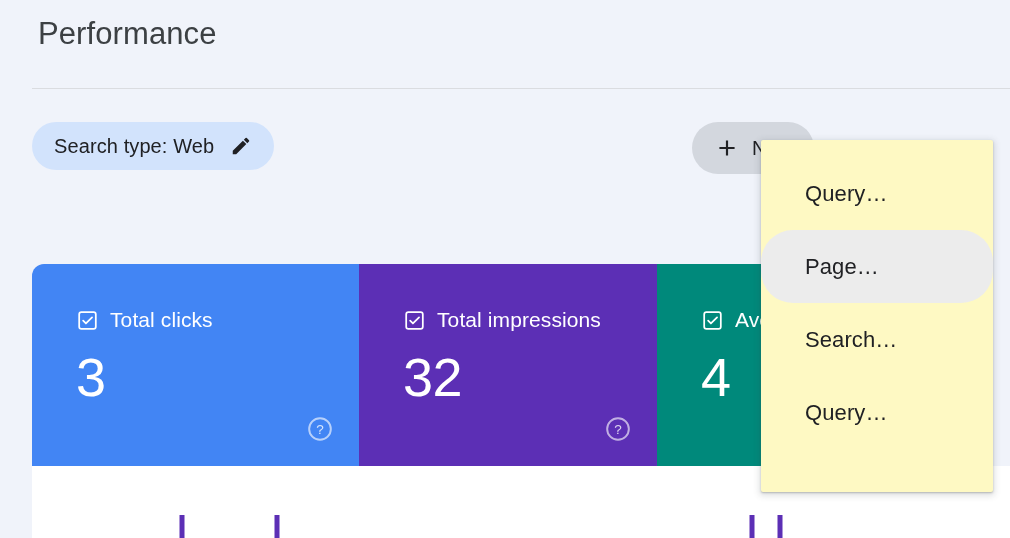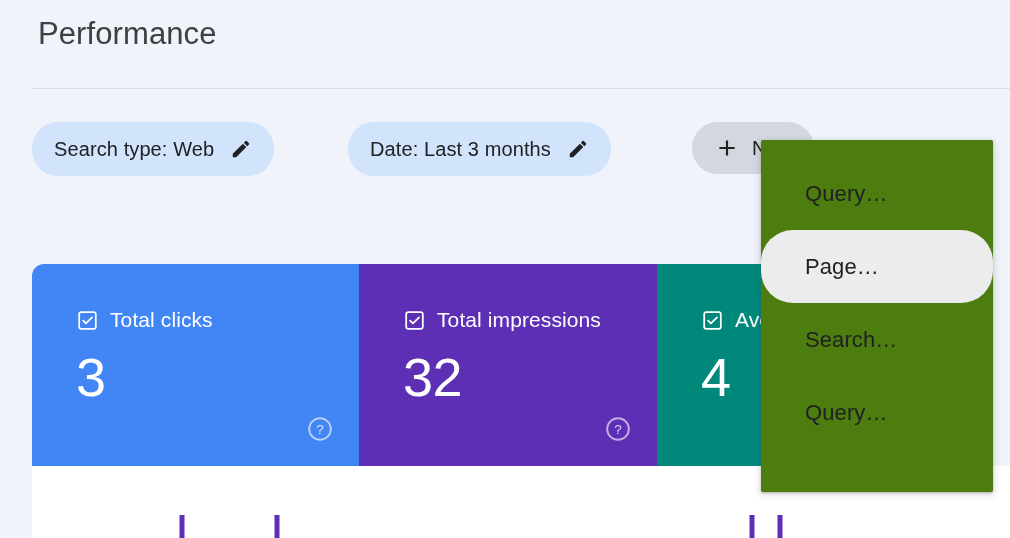--- a/index.html
+++ b/index.html
@@ -52,21 +52,21 @@
     position: absolute;
     left: 0;
     top: 122px;
     width: 1010px;
     height: 54px;
   }
 
   .chip {
     position: absolute;
     top: 0;
-    height: 54px;
+    height: 48px;
     border-radius: 26px;
     background: #d2e3fc;
     display: flex;
     align-items: center;
     padding: 10px 22px;
     cursor: pointer;
     user-select: none;
   }
 
   .chip-label {
@@ -208,21 +208,21 @@
     height: 72px;
   }
 
   
   .dropdown-menu {
     position: absolute;
     left: 761px;
     top: 140px;
     width: 232px;
     height: 352px;
-    background: #4d7c0f;
+    background: #fef9c3;
     border-radius: 2px;
     box-shadow: 0 2px 6px 2px rgba(60,64,67,.15), 0 1px 2px 0 rgba(60,64,67,.3);
     z-index: 50;
     overflow: hidden;
   }
 
   .menu-item {
     height: 73px;
     display: flex;
     align-items: center;
@@ -249,28 +249,20 @@
 
   <div class="chip" id="chip-search">
     <span class="chip-label">Search type: Web</span>
     <span class="pencil-icon">
       <svg viewBox="0 0 24 24" width="22" height="22" aria-hidden="true">
         <path fill="#202124" d="M3 17.25V21h3.75L17.81 9.94l-3.75-3.75L3 17.25zM20.71 7.04a1 1 0 0 0 0-1.41l-2.34-2.34a1 1 0 0 0-1.41 0l-1.83 1.83 3.75 3.75 1.83-1.83z"></path>
       </svg>
     </span>
   </div>
 
-  <div class="chip" id="chip-date">
-    <span class="chip-label">Date: Last 3 months</span>
-    <span class="pencil-icon">
-      <svg viewBox="0 0 24 24" width="22" height="22" aria-hidden="true">
-        <path fill="#202124" d="M3 17.25V21h3.75L17.81 9.94l-3.75-3.75L3 17.25zM20.71 7.04a1 1 0 0 0 0-1.41l-2.34-2.34a1 1 0 0 0-1.41 0l-1.83 1.83 3.75 3.75 1.83-1.83z"></path>
-      </svg>
-    </span>
-  </div>
 
   <div class="chip-new">
     <span class="plus-icon">
       <svg viewBox="0 0 24 24" width="26" height="26" aria-hidden="true">
         <path fill="#202124" d="M19 13h-6v6h-2v-6H5v-2h6V5h2v6h6v2z"></path>
       </svg>
     </span>
     <span class="chip-label">New</span>
   </div>
 

